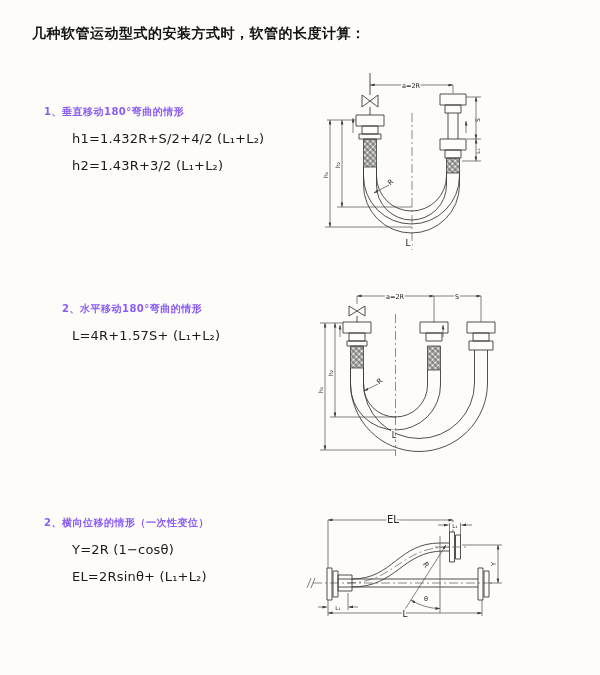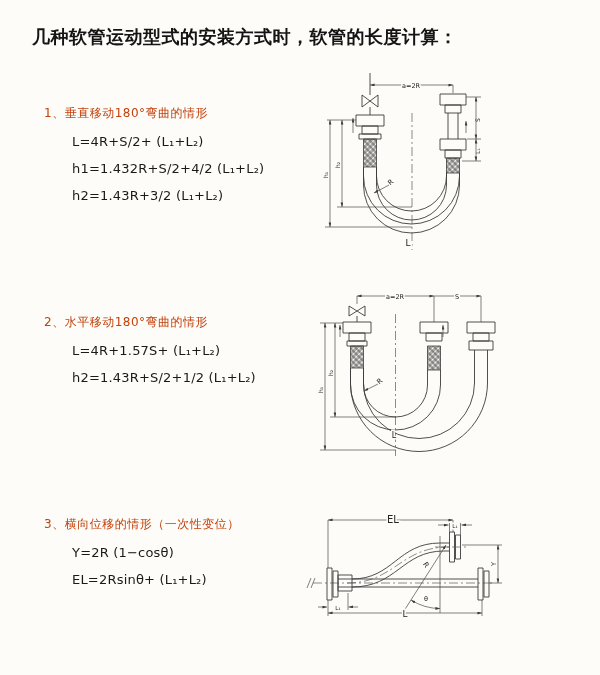--- a/index.html
+++ b/index.html
@@ -2,32 +2,32 @@
 <html><head>
 <meta charset="utf-8">
 <style>
   * { margin:0; padding:0; box-sizing:border-box; }
   body { background:#e8e8e8; font-family:"DejaVu Sans","Liberation Sans",sans-serif; }
   .page {
     position:relative; width:600px; height:675px; background:#fdfcf8;
     overflow:hidden; color:#1e1e1e;
   }
   .title {
-    position:absolute; left:32px; top:25px; font-size:18px; font-weight:700;
+    position:absolute; left:32px; top:25px; font-size:14px; font-weight:700;
     letter-spacing:0.5px; color:#141414;
   }
   .section { position:absolute; left:44px; }
-  .section .heading { font-size:12px; font-weight:400; color:#c2410c; letter-spacing:0.5px; }
+  .section .heading { font-size:10px; font-weight:700; color:#8b5cf6; letter-spacing:0.5px; }
   .section .formula {
     margin-left:28px; font-size:13px; color:#1a1a1a; height:27px;
     display:flex; align-items:flex-end; letter-spacing:0.2px; font-weight:500;
   }
   .section .formula:first-of-type { margin-top:8px; }
   #sec1 { top:105px; }
-  #sec2 { top:314px; }
+  #sec2 { top:302px;text-align:center; }
   #sec3 { top:516px; }
   svg { position:absolute; overflow:visible; }
   #diag1 { left:300px; top:68px; }
   #diag2 { left:300px; top:278px; }
   #diag3 { left:305px; top:508px; }
   svg path, svg line, svg rect, svg polyline { vector-effect:non-scaling-stroke; }
   .ln { stroke:#3c3c3c; stroke-width:0.9; fill:none; }
   .thin { stroke:#4a4a4a; stroke-width:0.7; fill:none; }
   .cl { stroke:#5a5a5a; stroke-width:0.7; fill:none; stroke-dasharray:9 3 2 3; }
   .braid { stroke:#3c3c3c; stroke-width:0.8; }
@@ -36,33 +36,31 @@
 </style>
 </head>
 <body>
 
 <div class="page">
 
   <div class="title">几种软管运动型式的安装方式时，软管的长度计算：</div>
 
   <div class="section" id="sec1">
     <div class="heading">1、垂直移动180°弯曲的情形</div>
-    <div class="formula">L=4R+S/2+ (L₁+L₂)</div>
     <div class="formula">h1=1.432R+S/2+4/2 (L₁+L₂)</div>
     <div class="formula">h2=1.43R+3/2 (L₁+L₂)</div>
   </div>
 
   <div class="section" id="sec2">
     <div class="heading">2、水平移动180°弯曲的情形</div>
     <div class="formula">L=4R+1.57S+ (L₁+L₂)</div>
-    <div class="formula">h2=1.43R+S/2+1/2 (L₁+L₂)</div>
   </div>
 
   <div class="section" id="sec3">
-    <div class="heading">3、横向位移的情形（一次性变位）</div>
+    <div class="heading">2、横向位移的情形（一次性变位）</div>
     <div class="formula">Y=2R (1−cosθ)</div>
     <div class="formula">EL=2Rsinθ+ (L₁+L₂)</div>
   </div>
 
   <svg id="diag1" width="200" height="195" viewBox="0 0 200 195">
     <defs>
       <marker id="m1" markerWidth="7" markerHeight="5" refX="6.5" refY="2" orient="auto-start-reverse">
         <path d="M0,0 L6.5,2 L0,4 Z" fill="#3c3c3c"></path>
       </marker>
       <pattern id="b1" width="4" height="4" patternUnits="userSpaceOnUse" patternTransform="rotate(45)">

